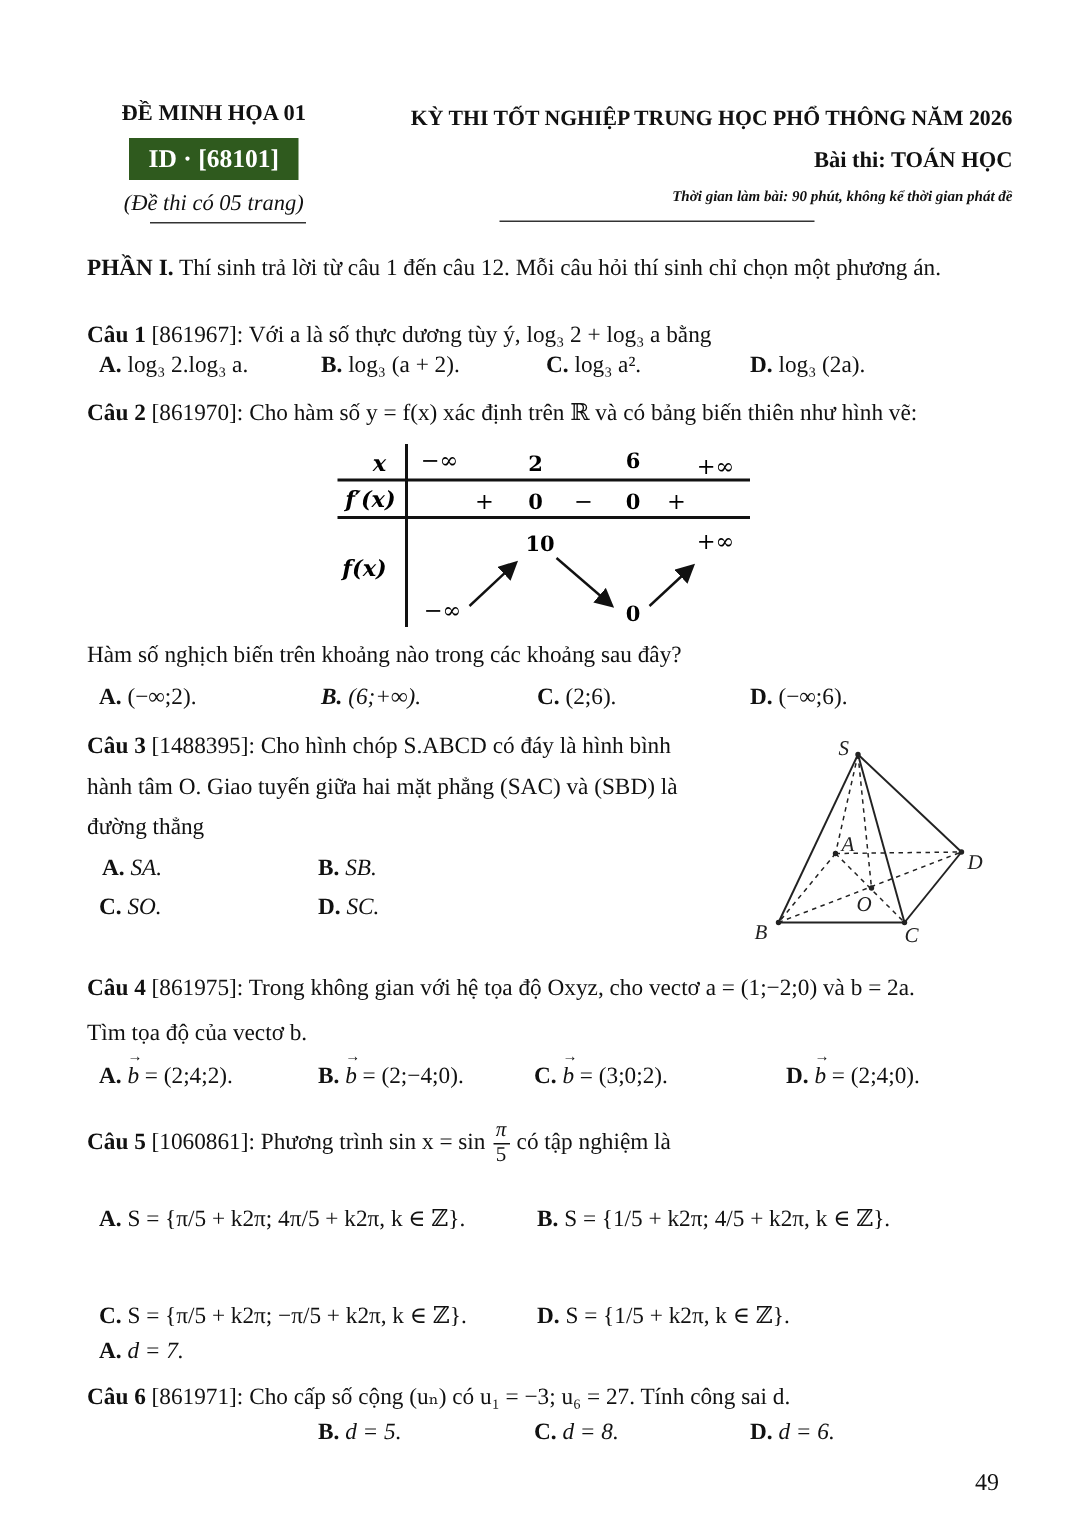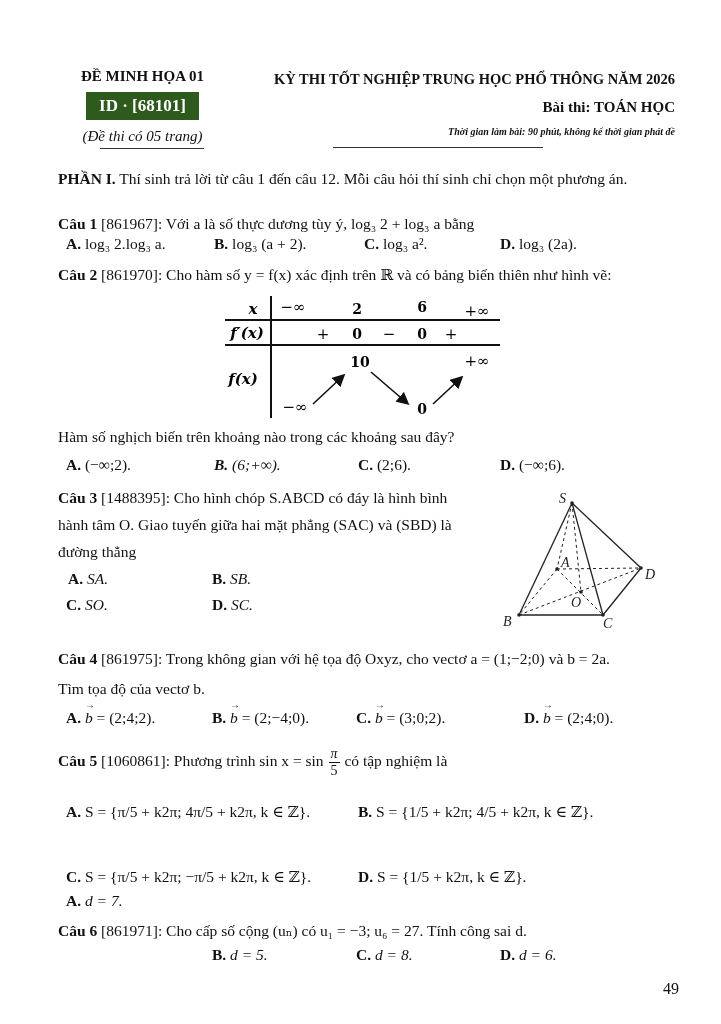--- a/index.html
+++ b/index.html
@@ -14,21 +14,21 @@
               background: #2f5a1e; color: #fff; font-weight: bold; font-size: 17px;
               line-height: 28px; text-align: center; }
   .uline { position: absolute; height: 1px; background: #333; }
   .line { position: absolute; left: 58px; white-space: nowrap; }
   .opt { position: absolute; white-space: nowrap; }
   .frac { display: inline-flex; flex-direction: column; align-items: center; vertical-align: middle; font-size: 14px; line-height: 16px; margin: 0 1px; }
   .frac .num { border-bottom: 1px solid #111; padding: 0 2px; }
   .vec { position: relative; display: inline-block; font-style: italic; }
   .vec::before { content: "\2192"; position: absolute; top: -10px; left: 0; font-size: 10px; font-style: normal; }
   .bbt text { font-family: "DejaVu Serif", serif; }
-  .page-num { right: 42px; top: 980px; font-size: 16px; }
+  .page-num { right: 55px; top: 980px; font-size: 16px; }
 </style>
 </head>
 <body>
 
 <div class="abs hdr-left b" style="top:68px;font-size:15px;">ĐỀ MINH HỌA 01</div>
 <div class="id-badge">ID · [68101]</div>
 <div class="abs hdr-left i" style="top:128px;font-size:15px;">(Đề thi có 05 trang)</div>
 <div class="uline" style="left:100px;top:148px;width:104px;"></div>
 
 <div class="abs hdr-right b" style="top:71px;font-size:14.5px;">KỲ THI TỐT NGHIỆP TRUNG HỌC PHỔ THÔNG NĂM 2026</div>

